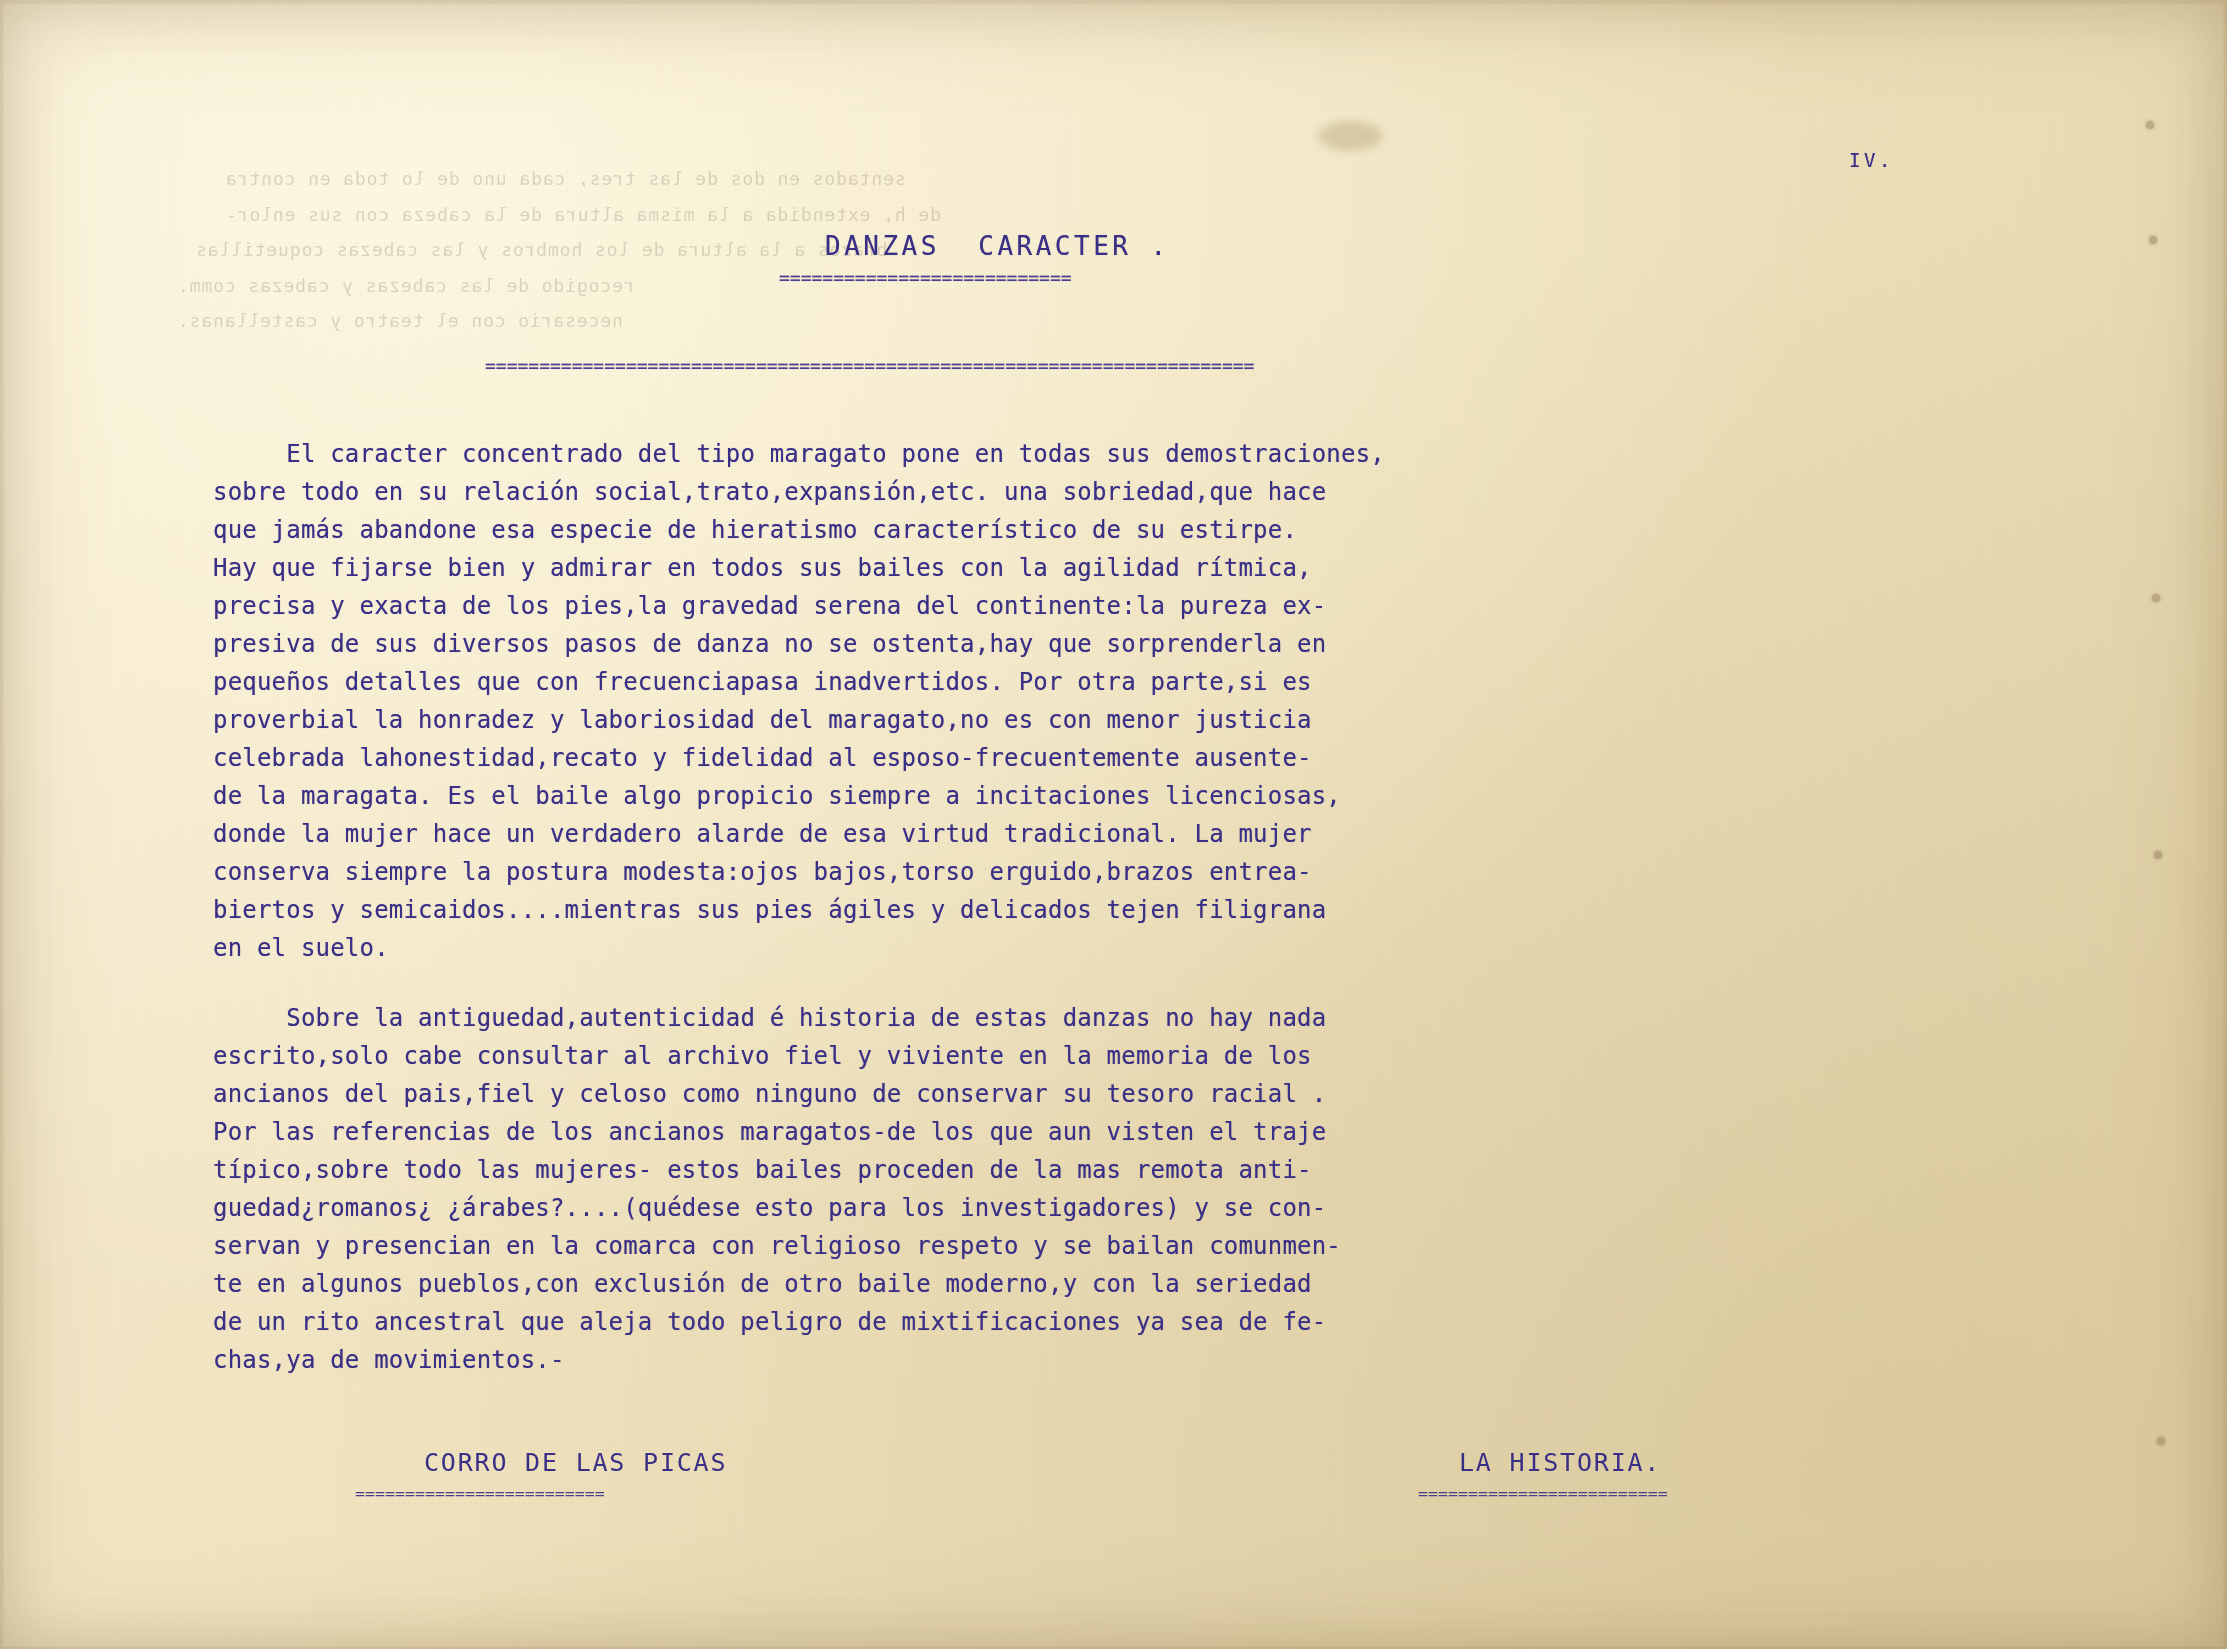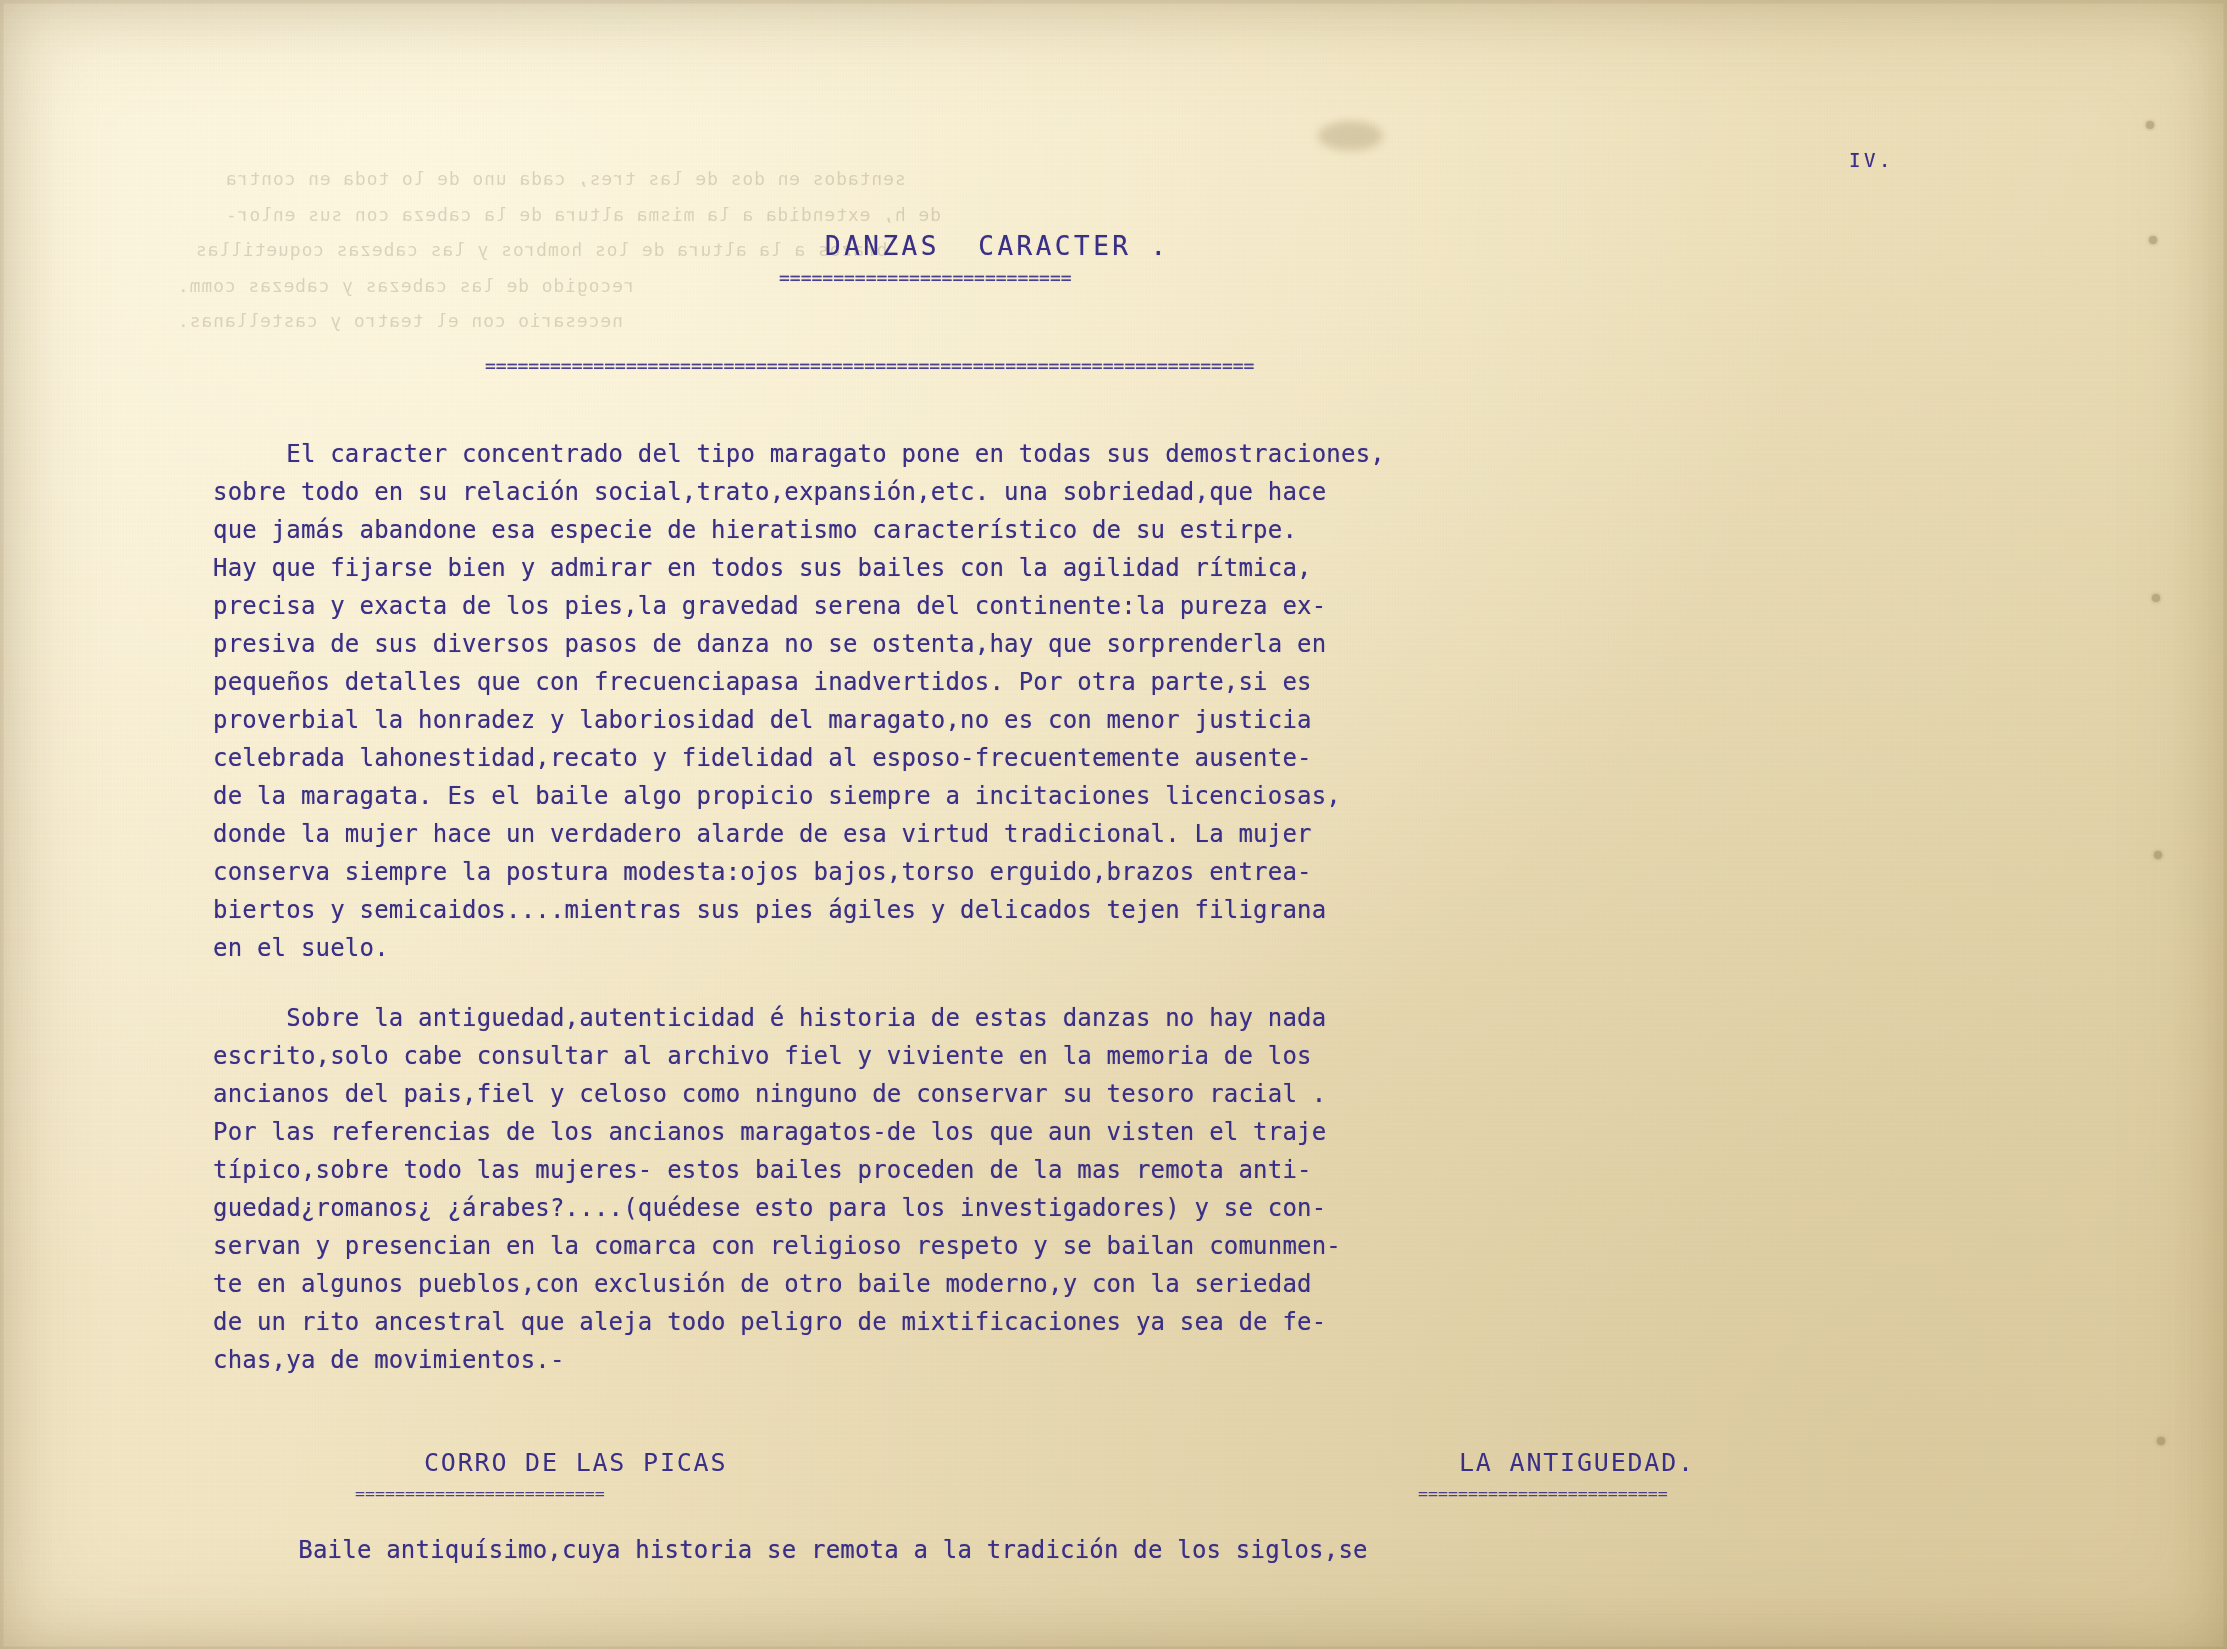--- a/index.html
+++ b/index.html
@@ -214,21 +214,20 @@
 pequeños detalles que con frecuenciapasa inadvertidos. Por otra parte,si es
 proverbial la honradez y laboriosidad del maragato,no es con menor justicia
 celebrada lahonestidad,recato y fidelidad al esposo-frecuentemente ausente-
 de la maragata. Es el baile algo propicio siempre a incitaciones licenciosas,
 donde la mujer hace un verdadero alarde de esa virtud tradicional. La mujer
 conserva siempre la postura modesta:ojos bajos,torso erguido,brazos entrea-
 biertos y semicaidos....mientras sus pies ágiles y delicados tejen filigrana
 en el suelo.</div>
 
   <div class="col-head" id="head-left">CORRO DE LAS PICAS</div>
-  <div class="col-head" id="head-right">LA ANTIGUEDAD.</div>
+  <div class="col-head" id="head-right">LA HISTORIA.</div>
   <div class="col-rule" id="rule-left">=========================</div>
   <div class="col-rule" id="rule-right">=========================</div>
 
-  <div class="typed" id="closing-line">  Baile antiquísimo,cuya historia se remota a la tradición de los siglos,se</div>
 
   <div class="edge-shade"></div>
 </div>
 
 
 </body></html>

